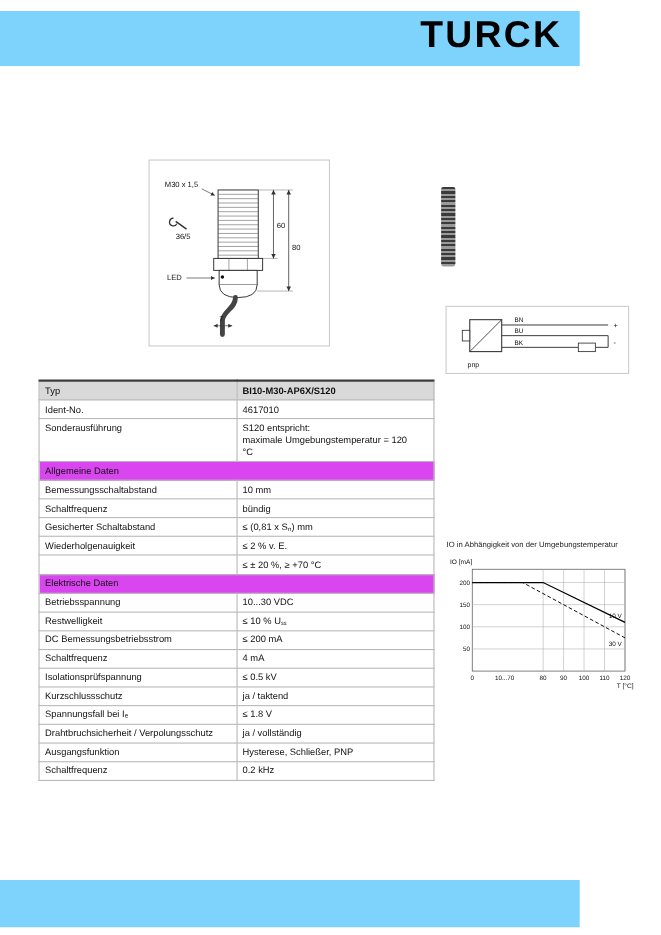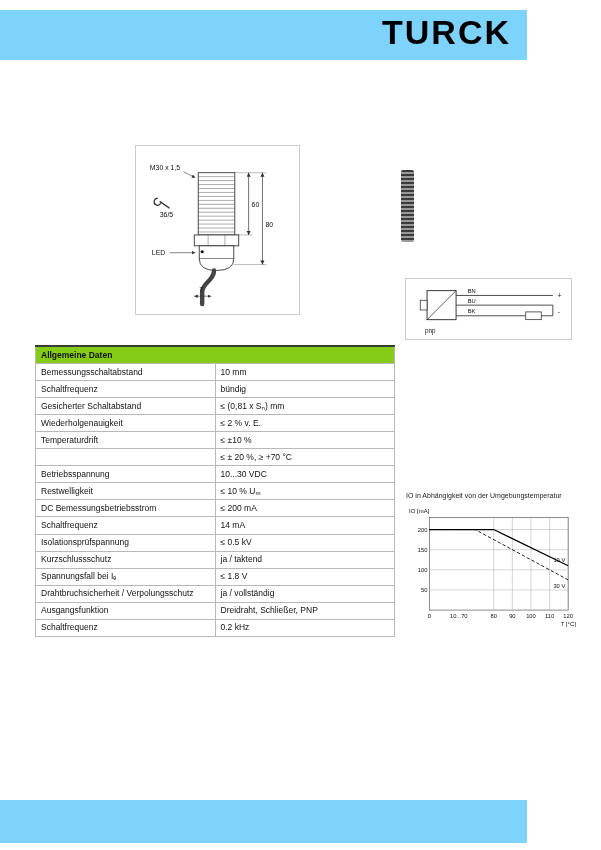--- a/index.html
+++ b/index.html
@@ -19,21 +19,21 @@
         border:1px solid #ccc;box-sizing:border-box;background:#fff;}
   .chart-caption{position:absolute;left:406px;top:492px;width:174px;
         font-size:7px;line-height:1.15;color:#222;}
   .chart-box{position:absolute;left:406px;top:504px;width:172px;height:140px;}
   .spec-table-wrap{position:absolute;left:35px;top:345px;width:360px;}
   table{width:100%;border-collapse:collapse;border:1px solid #8a8a8a;border-top:2px solid #3a3a3a;}
   td{border:1px solid #b8b8b8;font-size:8.5px;line-height:1.3;padding:2.5px 5px;
      vertical-align:top;color:#111;}
   td.lbl{width:50%;}
   td.val{width:50%;white-space:pre-line;}
-  td.sect{background:#84cc16;font-weight:bold;}
+  td.sect{background:#d946ef;font-weight:normal;}
   tr.type-row td{background:#d9d9d9;}
   tr.type-row td.val{font-weight:bold;}
   svg text{font-family:"Liberation Sans",sans-serif;fill:#111;}
 </style>
 </head>
 <body>
 
 <div class="page">
 
   <header class="band band-top">
@@ -135,82 +135,95 @@
         <polyline points="24,26.52173913043478 71.52000000000001,26.52173913043478 168,78.69565217391305" fill="none" stroke="#000" stroke-width="0.9" stroke-dasharray="3.5 2.2"></polyline>
         <text x="165" y="86.69565217391305" text-anchor="end" font-size="6">30 V</text>
         <text x="3" y="9" font-size="6.2">IO [mA]</text>
         <text x="176" y="126" text-anchor="end" font-size="6.2">T [°C]</text>
       </svg>
   </div>
 
   <div class="spec-table-wrap">
     <table>
       <tbody id="spec-tbody">
+          <tr class="type-row">
+            <td class="lbl">Typ</td>
+            <td class="val">BI10-M30-AP6X/S120</td>
+          </tr>
+          <tr>
+            <td class="lbl">Ident-No.</td>
+            <td class="val">4617010</td>
+          </tr>
+          <tr>
+            <td class="lbl">Sonderausführung</td>
+            <td class="val">S120 entspricht:
+maximale Umgebungstemperatur = 120
+°C</td>
+          </tr>
           <tr>
             <td colspan="2" class="sect">Allgemeine Daten</td>
           </tr>
           <tr>
             <td class="lbl">Bemessungsschaltabstand</td>
             <td class="val">10 mm</td>
           </tr>
           <tr>
             <td class="lbl">Schaltfrequenz</td>
             <td class="val">bündig</td>
           </tr>
           <tr>
             <td class="lbl">Gesicherter Schaltabstand</td>
             <td class="val">≤ (0,81 x Sₙ) mm</td>
           </tr>
           <tr>
             <td class="lbl">Wiederholgenauigkeit</td>
             <td class="val">≤ 2 % v. E.</td>
           </tr>
           <tr>
-            <td class="lbl">Temperaturdrift</td>
-            <td class="val">≤ ±10 %</td>
-          </tr>
-          <tr>
             <td class="lbl"></td>
             <td class="val">≤ ± 20 %, ≥ +70 °C</td>
           </tr>
           <tr>
+            <td colspan="2" class="sect">Elektrische Daten</td>
+          </tr>
+          <tr>
             <td class="lbl">Betriebsspannung</td>
             <td class="val">10...30  VDC</td>
           </tr>
           <tr>
             <td class="lbl">Restwelligkeit</td>
             <td class="val">≤ 10 % Uₛₛ</td>
           </tr>
           <tr>
             <td class="lbl">DC Bemessungsbetriebsstrom</td>
             <td class="val">≤ 200 mA</td>
           </tr>
           <tr>
             <td class="lbl">Schaltfrequenz</td>
-            <td class="val">14  mA</td>
+            <td class="val">4  mA</td>
           </tr>
           <tr>
             <td class="lbl">Isolationsprüfspannung</td>
             <td class="val">≤ 0.5 kV</td>
           </tr>
           <tr>
             <td class="lbl">Kurzschlussschutz</td>
             <td class="val">ja / taktend</td>
           </tr>
           <tr>
             <td class="lbl">Spannungsfall bei Iₑ</td>
             <td class="val">≤ 1.8 V</td>
           </tr>
           <tr>
             <td class="lbl">Drahtbruchsicherheit / Verpolungsschutz</td>
             <td class="val">ja / vollständig</td>
           </tr>
           <tr>
             <td class="lbl">Ausgangsfunktion</td>
-            <td class="val">Dreidraht, Schließer, PNP</td>
+            <td class="val">Hysterese, Schließer, PNP</td>
           </tr>
           <tr>
             <td class="lbl">Schaltfrequenz</td>
             <td class="val">0.2 kHz</td>
           </tr>
         </tbody>
     </table>
   </div>
 
   <footer class="band band-bottom"></footer>

